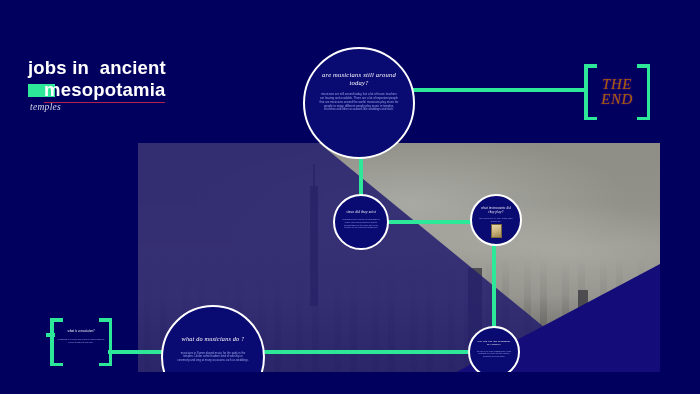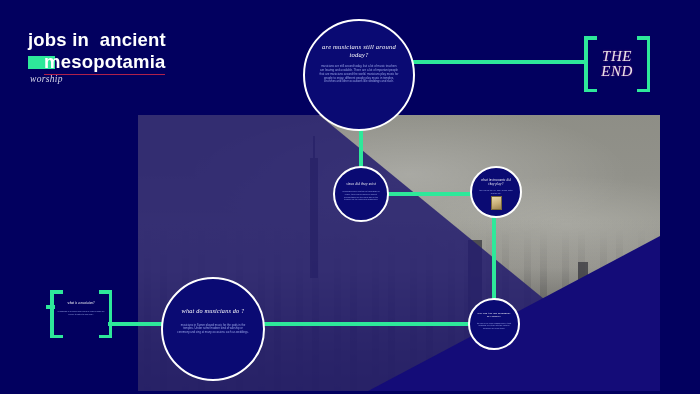--- a/index.html
+++ b/index.html
@@ -1,19 +1,19 @@
 <!DOCTYPE html>
 <html><head>
 <meta charset="utf-8">
 <style>
   html,body{margin:0;padding:0;background:#02005f;}
   body{width:700px;height:394px;overflow:hidden;
        font-family:"Liberation Sans",sans-serif;}
 
-  #canvas{position:relative;width:700px;height:391px;background:#02005f;overflow:hidden;}
+  #canvas{position:relative;width:700px;height:344px;background:#02005f;overflow:hidden;margin-top:28px;}
 
   
   #photo{position:absolute;left:138px;top:112px;width:522px;height:282px;overflow:hidden;}
   
   #photo .sky{position:absolute;inset:0;
       background:
         linear-gradient(to bottom,#8e8e86 0%,#91918a 22%,#9b9b93 40%,#a2a199 55%,#8d8c84 72%,#6e6d67 88%,#5a5954 100%);}
   #photo .haze{position:absolute;inset:0;
       background:
         radial-gradient(ellipse 60% 35% at 52% 22%, rgba(255,255,255,.22), rgba(255,255,255,0) 70%),
@@ -97,21 +97,21 @@
   
   .bracket{position:absolute;}
   .bracket .bl,.bracket .br{position:absolute;width:3.5px;background:#2ee89a;top:0;bottom:0;}
   .bracket .bl{left:0;} .bracket .br{right:0;}
   .bracket .tl,.bracket .tr,.bracket .bll,.bracket .brr{position:absolute;height:3.5px;background:#2ee89a;width:13px;}
   .bracket .tl{left:0;top:0;} .bracket .tr{right:0;top:0;}
   .bracket .bll{left:0;bottom:0;} .bracket .brr{right:0;bottom:0;}
 
   #theend{left:584px;top:36px;width:66px;height:56px;}
   #theend-text{position:absolute;inset:0;display:flex;flex-direction:column;
-      align-items:center;justify-content:center;color:#e5e5e5;
+      align-items:center;justify-content:center;color:#a16207;
       font-family:"Liberation Serif",serif;font-style:italic;font-size:15px;
       line-height:1.0;letter-spacing:.5px;text-shadow:0 0 2px rgba(224,24,156,.6);}
   #theend-text span{display:block;}
 
   #whatis{left:50px;top:290px;width:62px;height:48px;}
   #whatis-inner{position:absolute;inset:0;display:flex;flex-direction:column;
       align-items:center;justify-content:flex-start;padding-top:11px;box-sizing:border-box;}
   #whatis-inner .nh{color:#ffffff;font-family:"Liberation Serif",serif;font-style:italic;font-size:3.4px;}
   #whatis-inner .nb{color:#9aa6e8;font-size:2.0px;margin-top:5px;line-height:1.3;text-align:center;padding:0 7px;}
 </style>
@@ -131,21 +131,21 @@
     <div class="diagL"></div>
     <div class="diagR"></div>
     <div class="topband"></div>
   </div>
 
   <div id="title">jobs in  ancient</div>
   <div id="subtitle-wrap">
     <span class="hl"></span>
     <span id="subtitle">mesopotamia</span>
   </div>
-  <div id="tagline">worship</div>
+  <div id="tagline">temples</div>
 
   <div class="conn" style="left:409px;top:60px;width:177px;height:3.5px;"></div>
   <div class="conn" style="left:359px;top:128px;width:3.5px;height:42px;"></div>
   <div class="conn" style="left:386px;top:192px;width:88px;height:3.5px;"></div>
   <div class="conn" style="left:492px;top:215px;width:3.5px;height:88px;"></div>
   <div class="conn" style="left:259px;top:322px;width:215px;height:3.5px;"></div>
   <div class="conn" style="left:108px;top:322px;width:62px;height:3.5px;"></div>
   <div class="conn" style="left:46px;top:305px;width:9px;height:3.5px;"></div>
 
   <div class="node" id="node-today">

